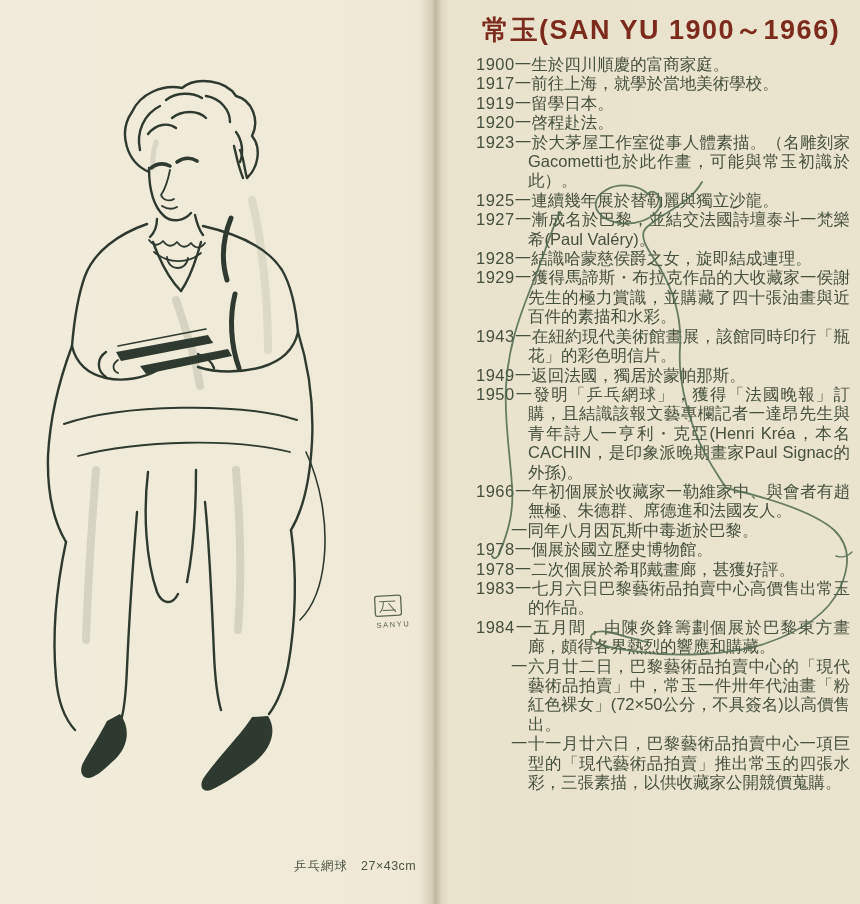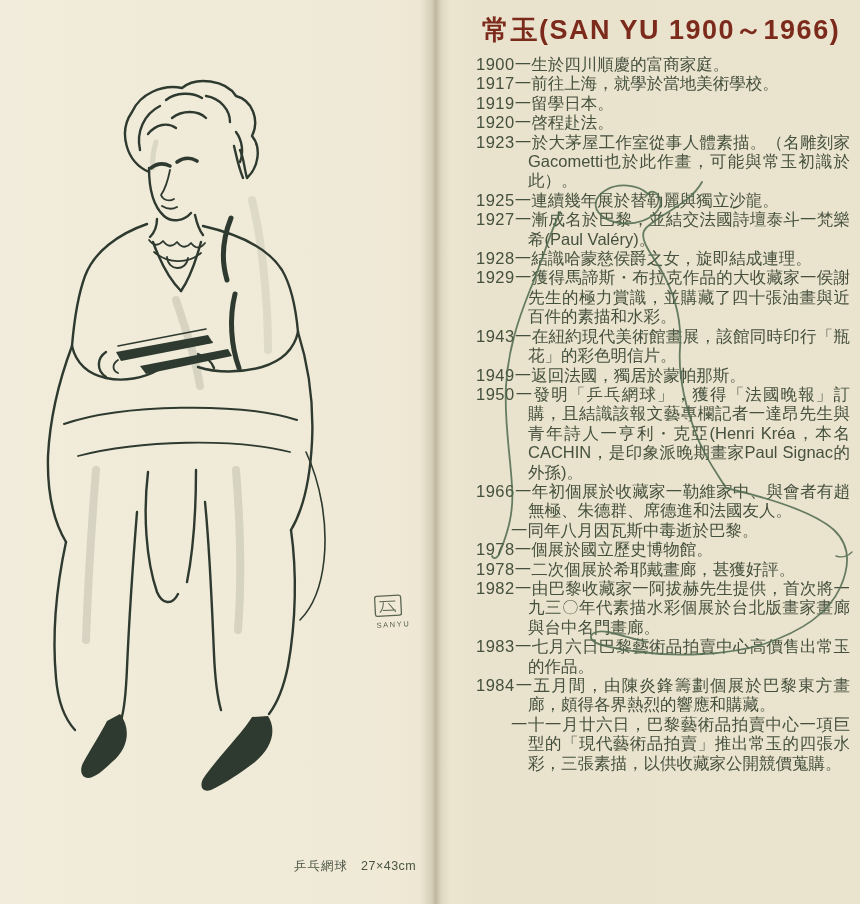--- a/index.html
+++ b/index.html
@@ -147,23 +147,23 @@
         <div class="entry"><span class="yr">1927</span><span class="dash">一</span><span class="txt">漸成名於巴黎，並結交法國詩壇泰斗一梵樂希(Paul Valéry)。</span></div>
         <div class="entry"><span class="yr">1928</span><span class="dash">一</span><span class="txt">結識哈蒙慈侯爵之女，旋即結成連理。</span></div>
         <div class="entry"><span class="yr">1929</span><span class="dash">一</span><span class="txt">獲得馬諦斯・布拉克作品的大收藏家一侯謝先生的極力賞識，並購藏了四十張油畫與近百件的素描和水彩。</span></div>
         <div class="entry"><span class="yr">1943</span><span class="dash">一</span><span class="txt">在紐約現代美術館畫展，該館同時印行「瓶花」的彩色明信片。</span></div>
         <div class="entry"><span class="yr">1949</span><span class="dash">一</span><span class="txt">返回法國，獨居於蒙帕那斯。</span></div>
         <div class="entry"><span class="yr">1950</span><span class="dash">一</span><span class="txt">發明「乒乓網球」，獲得「法國晚報」訂購，且結識該報文藝專欄記者一達昂先生與青年詩人一亨利・克亞(Henri Kréa，本名CACHIN，是印象派晚期畫家Paul Signac的外孫)。</span></div>
         <div class="entry"><span class="yr">1966</span><span class="dash">一</span><span class="txt">年初個展於收藏家一勒維家中、與會者有趙無極、朱德群、席德進和法國友人。</span></div>
         <div class="entry sub"><span class="dash">一</span><span class="txt">同年八月因瓦斯中毒逝於巴黎。</span></div>
         <div class="entry"><span class="yr">1978</span><span class="dash">一</span><span class="txt">個展於國立歷史博物館。</span></div>
         <div class="entry"><span class="yr">1978</span><span class="dash">一</span><span class="txt">二次個展於希耶戴畫廊，甚獲好評。</span></div>
-        <div class="entry"><span class="yr">1982</span><span class="dash">一</span><span class="txt">由巴黎收藏家一阿拔赫先生提供，首次將一九三〇年代素描水彩個展於台北版畫家畫廊與台中名門畫廊。</span></div>
         <div class="entry"><span class="yr">1983</span><span class="dash">一</span><span class="txt">七月六日巴黎藝術品拍賣中心高價售出常玉的作品。</span></div>
         <div class="entry"><span class="yr">1984</span><span class="dash">一</span><span class="txt">五月間，由陳炎鋒籌劃個展於巴黎東方畫廊，頗得各界熱烈的響應和購藏。</span></div>
+        <div class="entry sub"><span class="dash">一</span><span class="txt">六月廿二日，巴黎藝術品拍賣中心的「現代藝術品拍賣」中，常玉一件卅年代油畫「粉紅色裸女」(72×50公分，不具簽名)以高價售出。</span></div>
         <div class="entry sub"><span class="dash">一</span><span class="txt">十一月廿六日，巴黎藝術品拍賣中心一項巨型的「現代藝術品拍賣」推出常玉的四張水彩，三張素描，以供收藏家公開競價蒐購。</span></div>
       </div>
   </div>
 
   <svg class="scribble-svg" width="860" height="904" viewBox="0 0 860 904">
     <g fill="none" stroke="#4f6b4f" stroke-width="1.8" stroke-linecap="round" opacity="0.85">
       <path d="M648,194 C638,184 618,183 606,190 C594,197 592,208 602,216 C610,223 628,226 642,221 C656,216 664,206 659,197 C655,190 650,190 646,196"></path>
       <path d="M560,212 C548,238 542,262 530,290 C518,320 508,350 506,386 C504,420 510,452 512,486 C514,512 508,532 500,552 C498,558 494,560 492,556"></path>
       <path d="M702,182 C690,204 660,214 646,228 C638,236 648,250 660,268 C674,292 682,318 680,348 C678,378 686,408 696,434 C704,456 716,472 726,488"></path>
       <path d="M726,488 C760,496 812,510 834,530 C850,545 850,566 840,588 C828,614 800,632 764,644 C728,655 678,657 640,652 C618,649 598,646 592,640 C588,634 596,630 608,632 C622,635 636,640 648,642"></path>

